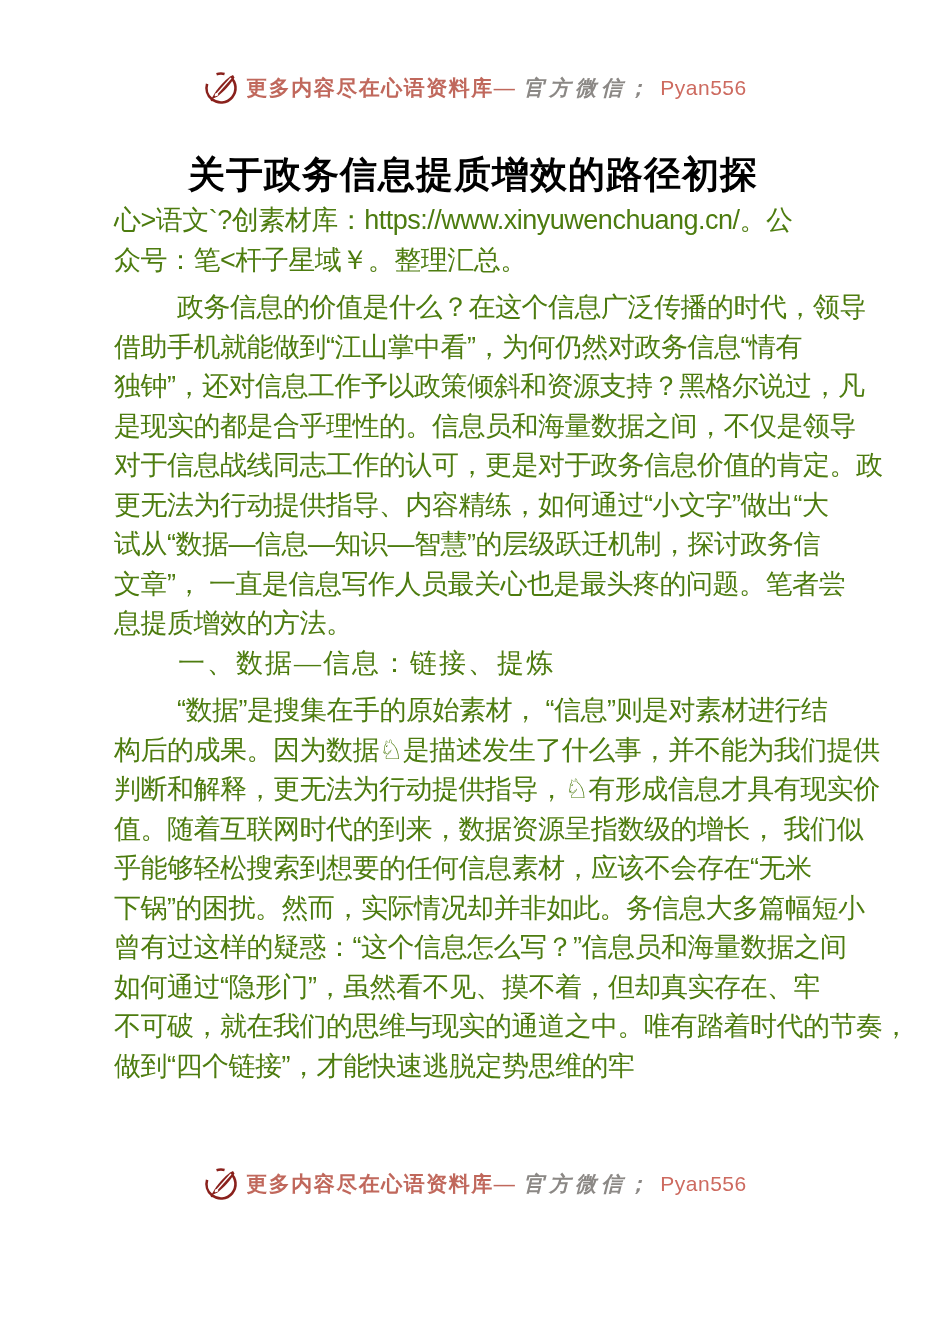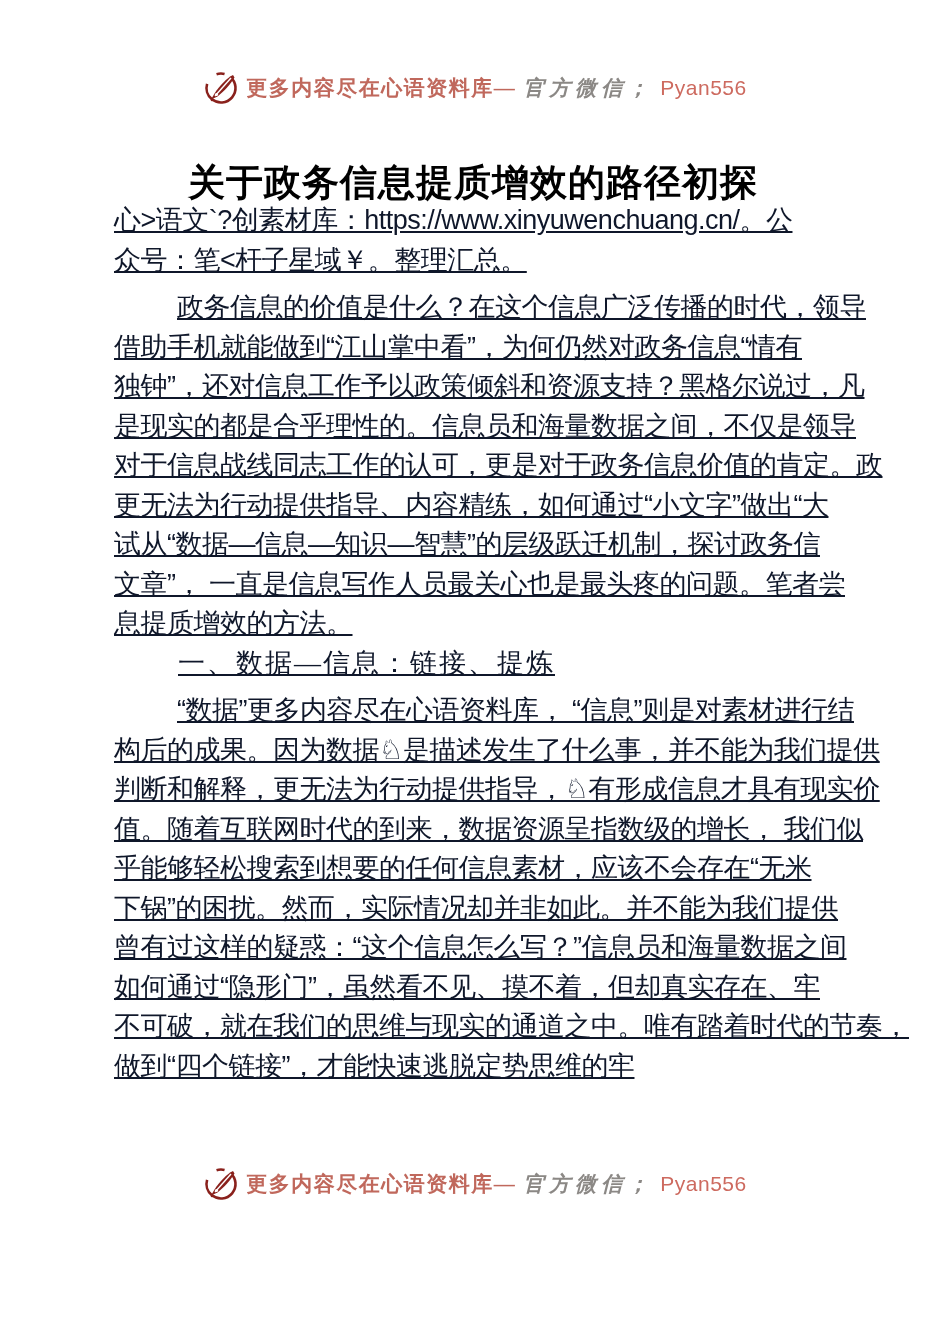--- a/index.html
+++ b/index.html
@@ -15,30 +15,29 @@
   }
   .wm-top { top:68px; }
   .wm-bottom { top:1164px; }
   .wm-logo { width:36px; height:36px; flex:0 0 auto; }
   .wm-text { font-size:21px; white-space:pre; }
   .wm-prefix { font-family:"Liberation Serif","DejaVu Serif",serif; font-weight:700; letter-spacing:1.5px; }
   .wm-label  { font-family:"Liberation Serif","DejaVu Serif",serif; font-style:italic; font-weight:600; letter-spacing:5px; }
   .wm-id     { font-family:"Liberation Sans","DejaVu Sans",sans-serif; letter-spacing:0.5px; }
   
   .doc-title {
-    position:absolute; top:146px; left:0; right:4px; margin:12px;
+    position:absolute; top:146px; left:0; right:4px; margin:4px;
     text-align:center; font-size:37px; font-weight:700; letter-spacing:1px;
     color:#000;
   }
   
   .content {
     position:absolute; left:114px; top:201px; width:762px;
     font-size:27px; line-height:39.5px; letter-spacing:-0.5px;
-    color:#0f172a;
-    text-decoration:underline;
+    color:#4d7c0f;
   }
   .line { height:39.5px; white-space:pre; overflow:visible; }
   .para .line:first-child { text-indent:63px;margin-top:8px; }
   .section-heading {
     height:39.5px; white-space:pre; text-indent:64px; letter-spacing:2px;
     font-family:"Liberation Serif","DejaVu Serif",serif;
   }
 </style>
 </head>
 <body>
@@ -71,26 +70,26 @@
         <div class="line">独钟”，还对信息工作予以政策倾斜和资源支持？黑格尔说过，凡</div>
         <div class="line">是现实的都是合乎理性的。信息员和海量数据之间，不仅是领导</div>
         <div class="line">对于信息战线同志工作的认可，更是对于政务信息价值的肯定。政</div>
         <div class="line">更无法为行动提供指导、内容精练，如何通过“小文字”做出“大</div>
         <div class="line">试从“数据—信息—知识—智慧”的层级跃迁机制，探讨政务信</div>
         <div class="line">文章”， 一直是信息写作人员最关心也是最头疼的问题。笔者尝</div>
         <div class="line">息提质增效的方法。</div>
       </div>
     <div class="section-heading">一、数据—信息：链接、提炼</div>
     <div class="para">
-        <div class="line">“数据”更多内容尽在心语资料库， “信息”则是对素材进行结</div>
+        <div class="line">“数据”是搜集在手的原始素材， “信息”则是对素材进行结</div>
         <div class="line">构后的成果。因为数据♘是描述发生了什么事，并不能为我们提供</div>
         <div class="line">判断和解释，更无法为行动提供指导，♘有形成信息才具有现实价</div>
         <div class="line">值。随着互联网时代的到来，数据资源呈指数级的增长， 我们似</div>
         <div class="line">乎能够轻松搜索到想要的任何信息素材，应该不会存在“无米</div>
-        <div class="line">下锅”的困扰。然而，实际情况却并非如此。并不能为我们提供</div>
+        <div class="line">下锅”的困扰。然而，实际情况却并非如此。务信息大多篇幅短小</div>
         <div class="line">曾有过这样的疑惑：“这个信息怎么写？”信息员和海量数据之间</div>
         <div class="line">如何通过“隐形门”，虽然看不见、摸不着，但却真实存在、牢</div>
         <div class="line">不可破，就在我们的思维与现实的通道之中。唯有踏着时代的节奏，</div>
         <div class="line">做到“四个链接”，才能快速逃脱定势思维的牢</div>
       </div>
   </div>
 
   <div class="watermark wm-bottom">
     <svg class="wm-logo" viewBox="0 0 36 36">
       <circle cx="18" cy="18" r="14.5" fill="none" stroke="#8a211c" stroke-width="2.6" stroke-dasharray="62 14 8 8" transform="rotate(-50 18 18)"></circle>

